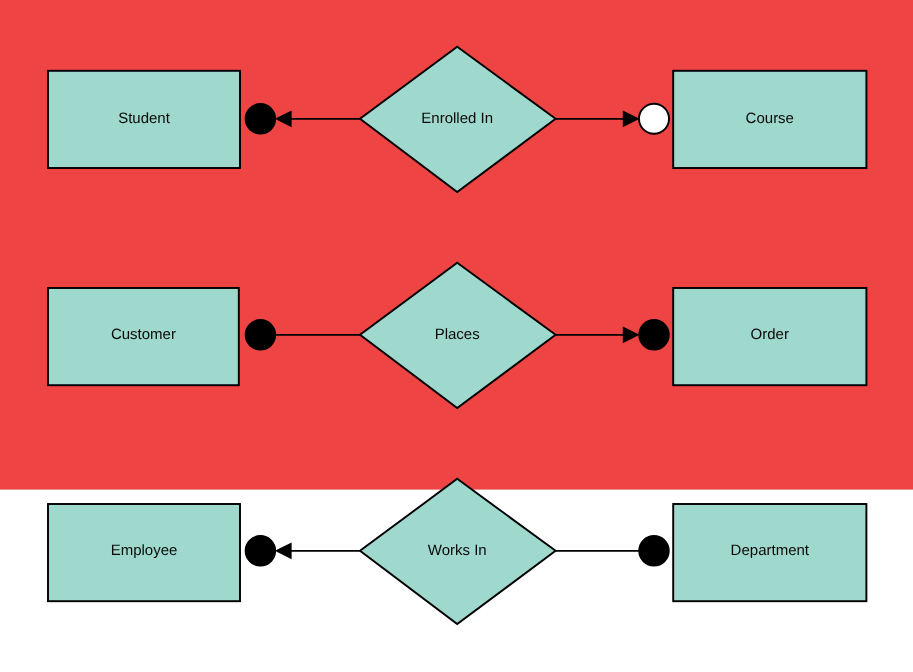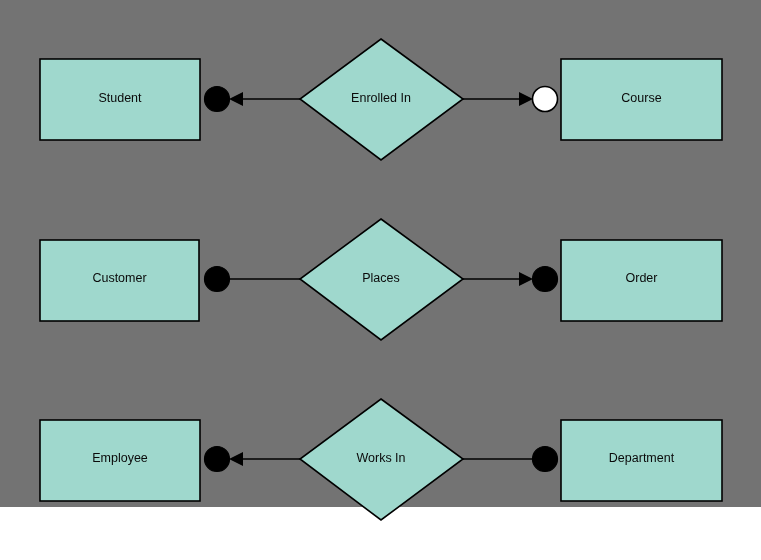--- a/index.html
+++ b/index.html
@@ -10,22 +10,22 @@
   }
   body {
     width: 761px;
     height: 560px;
     font-family: "Liberation Sans", sans-serif;
     overflow: hidden;
   }
   #diagram-canvas {
     position: relative;
     width: 761px;
-    height: 507px;
-    background: #737373;
+    height: 408px;
+    background: #ef4444;
     text-align: right;
   }
   svg#er-svg {
     display: block;
     width: 761px;
     height: 560px;
   }
   .entity-shape {
     fill: #9fd8cd;
     stroke: #000000;

